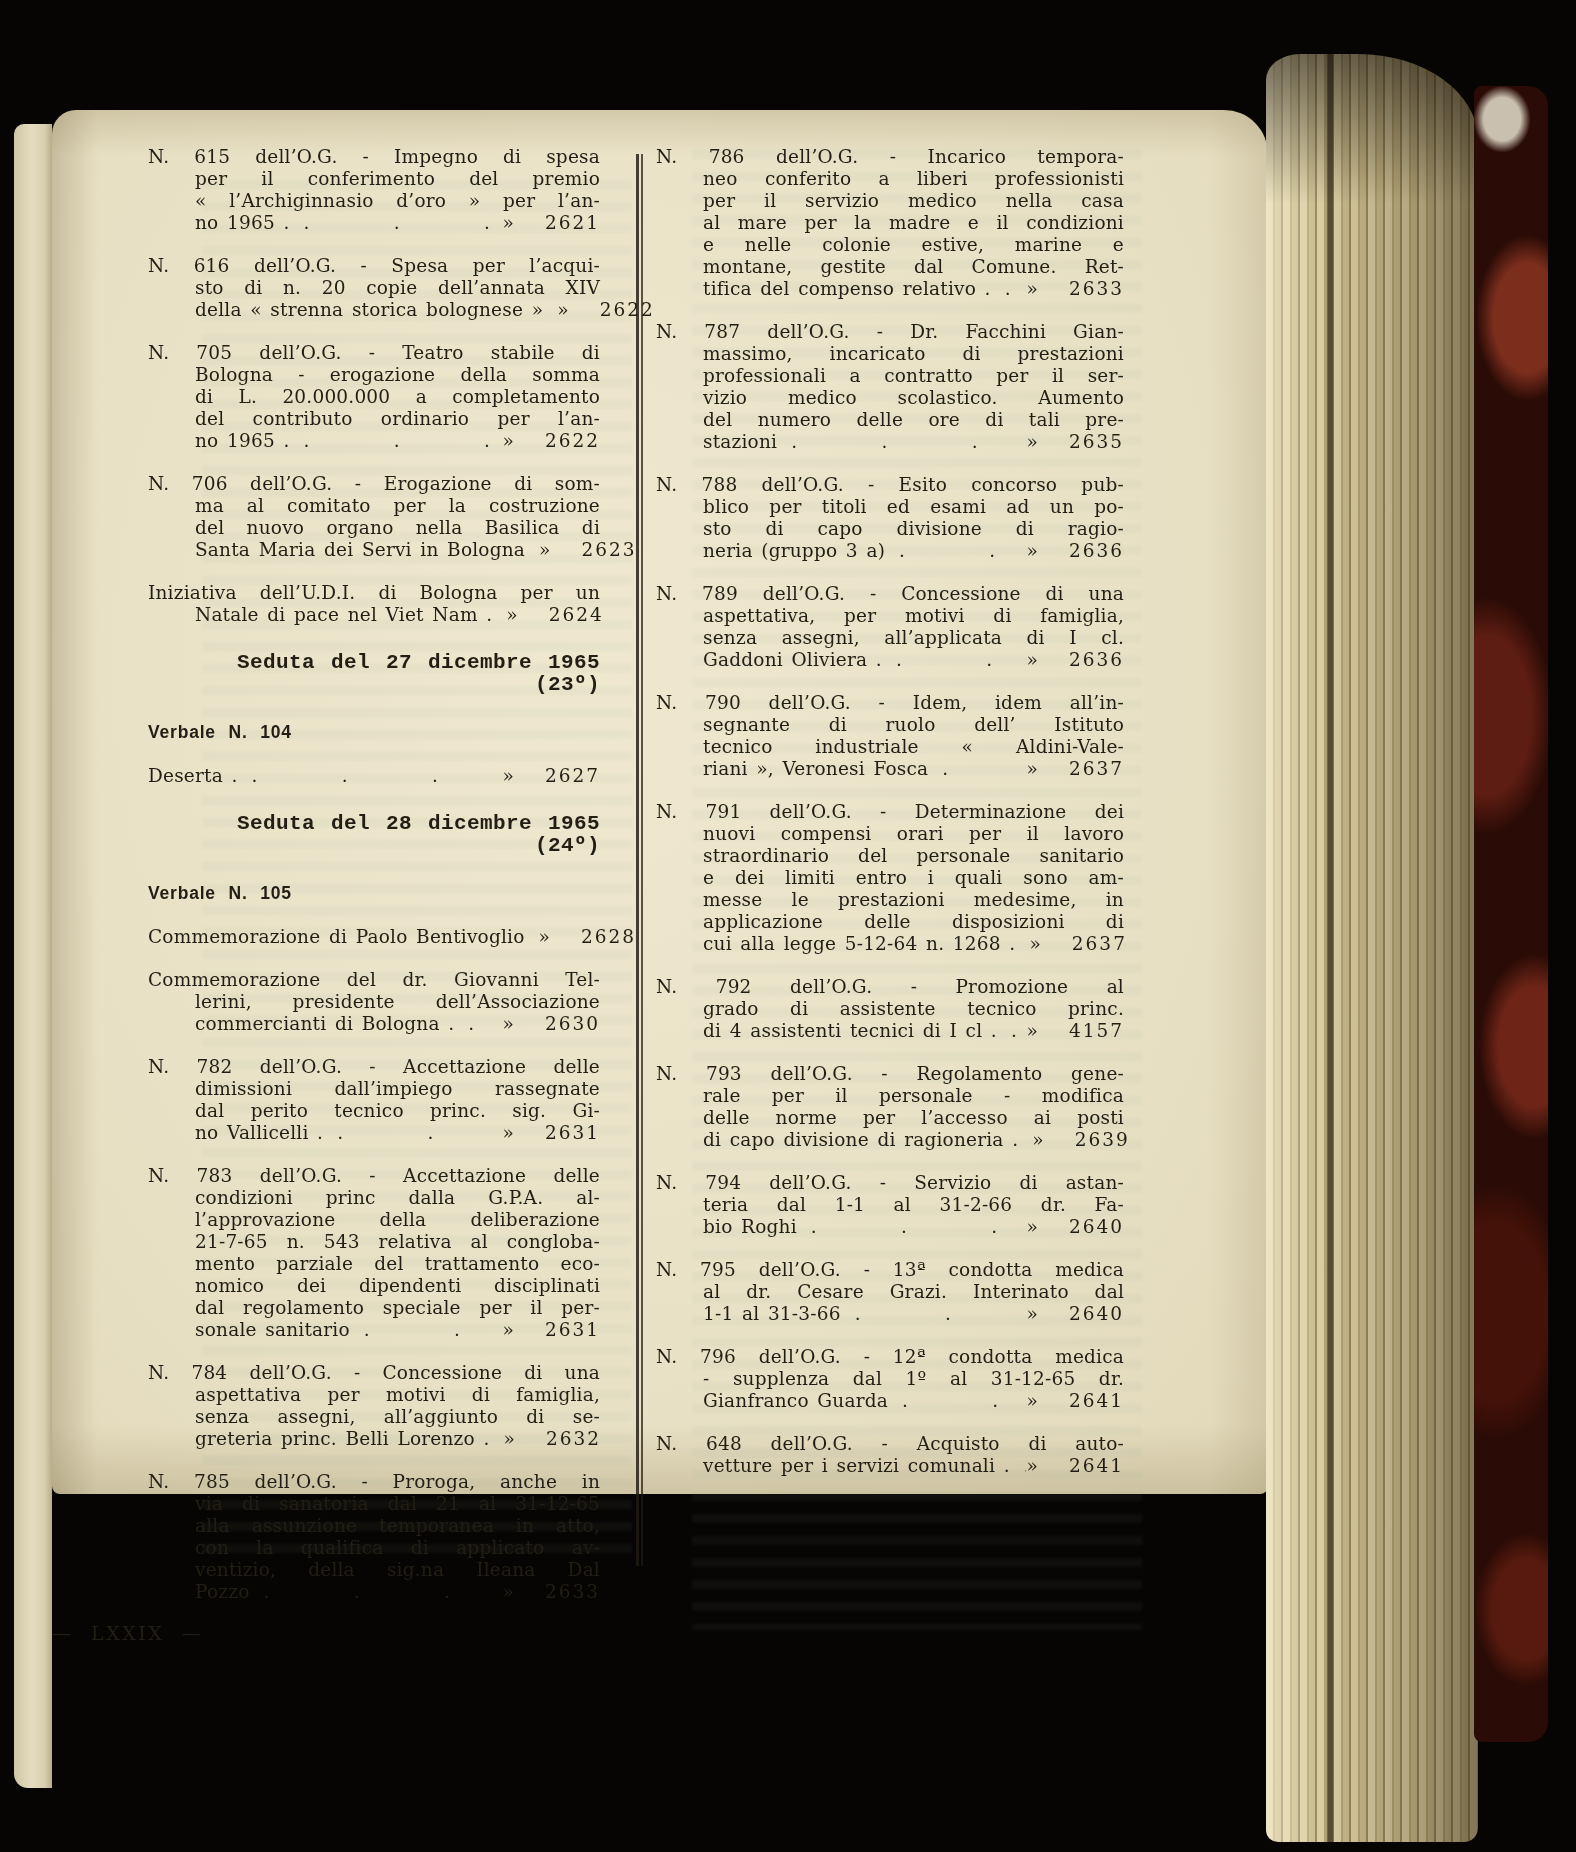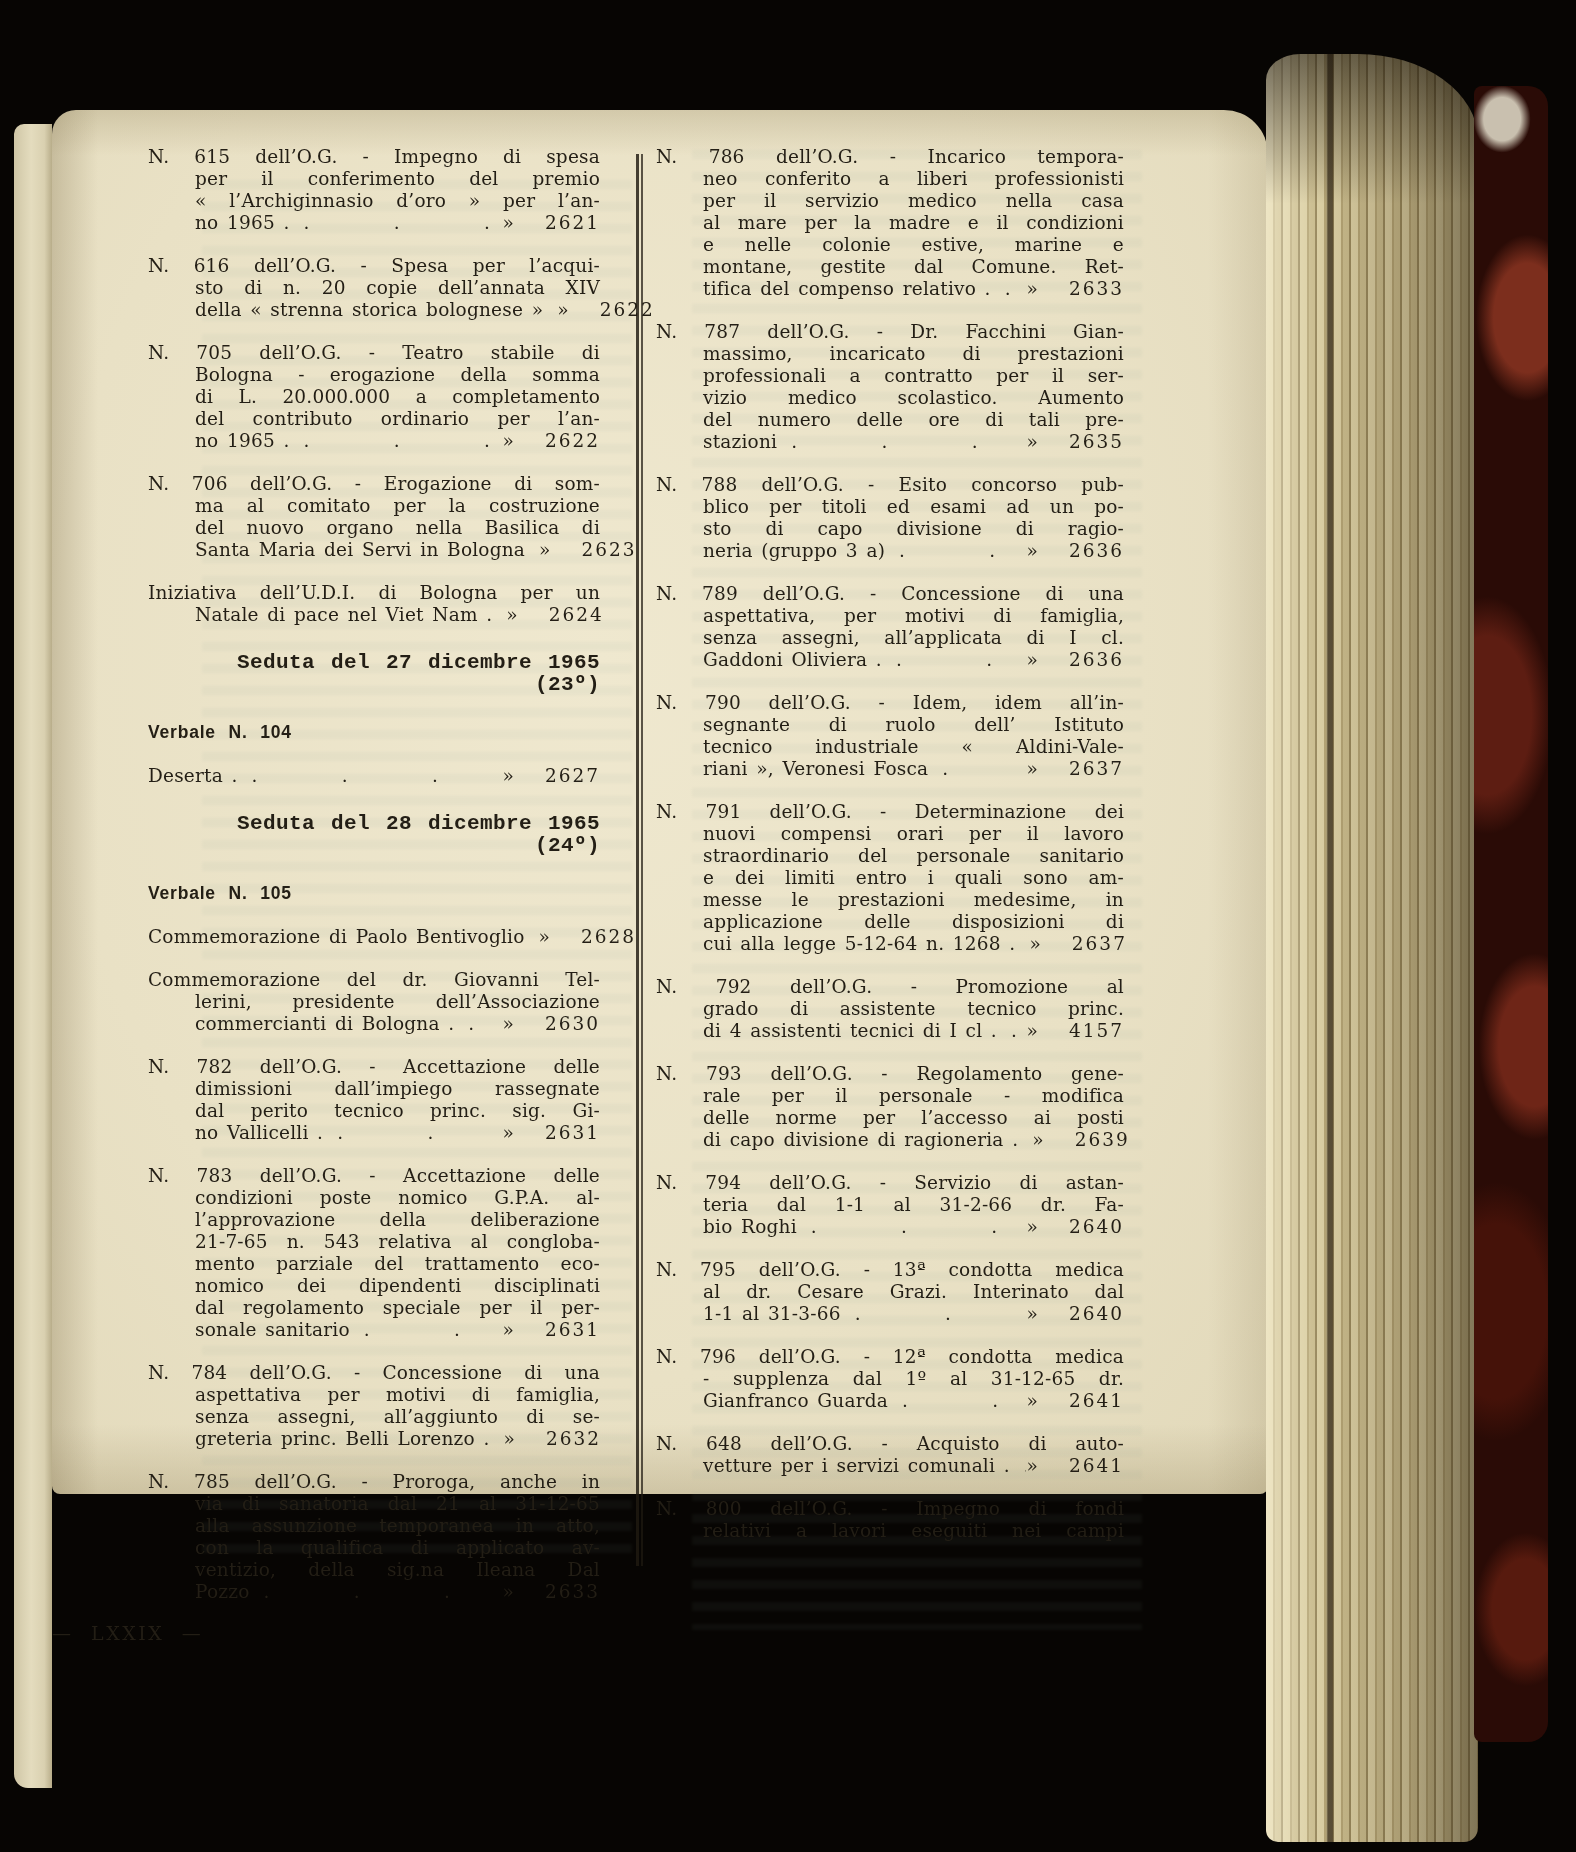--- a/index.html
+++ b/index.html
@@ -194,21 +194,21 @@
           <div class="line ind">dal perito tecnico princ. sig. Gi-</div>
           <div class="tail ind">
             <span class="txt">no Vallicelli .</span>
             <span class="dots">. . . . .</span>
             <span class="mark">»</span>
             <span class="pg">2631</span>
           </div>
         </div>
         <div class="entry">
           <div class="line">N. 783 dell’O.G. - Accettazione delle</div>
-          <div class="line ind">condizioni poste nomico G.P.A. al-</div>
+          <div class="line ind">condizioni princ dalla G.P.A. al-</div>
           <div class="line ind">l’approvazione della deliberazione</div>
           <div class="line ind">21-7-65 n. 543 relativa al congloba-</div>
           <div class="line ind">mento parziale del trattamento eco-</div>
           <div class="line ind">nomico dei dipendenti disciplinati</div>
           <div class="line ind">dal regolamento speciale per il per-</div>
           <div class="tail ind">
             <span class="txt">sonale sanitario</span>
             <span class="dots">. . . . .</span>
             <span class="mark">»</span>
             <span class="pg">2631</span>
@@ -368,24 +368,20 @@
         </div>
         <div class="entry">
           <div class="line">N. 648 dell’O.G. - Acquisto di auto-</div>
           <div class="tail ind">
             <span class="txt">vetture per i servizi comunali .</span>
             <span class="dots">.</span>
             <span class="mark">»</span>
             <span class="pg">2641</span>
           </div>
         </div>
-        <div class="entry">
-          <div class="line">N. 800 dell’O.G. - Impegno di fondi</div>
-          <div class="line ind">relativi a lavori eseguiti nei campi</div>
-        </div>
       </div>
 
     <div class="footer">
       <span>— LXXIX —</span>
     </div>
   </div>
 
   <div class="fore-edge"></div>
   <div class="cover"></div>
 </div>

